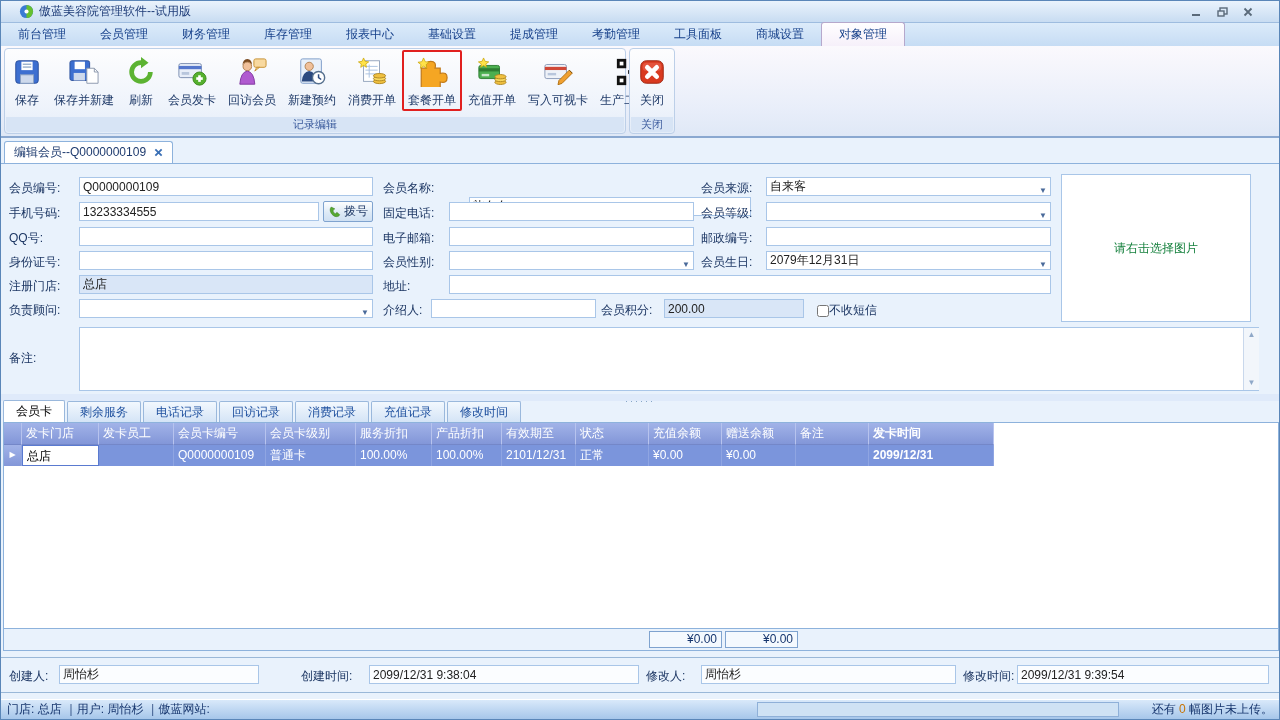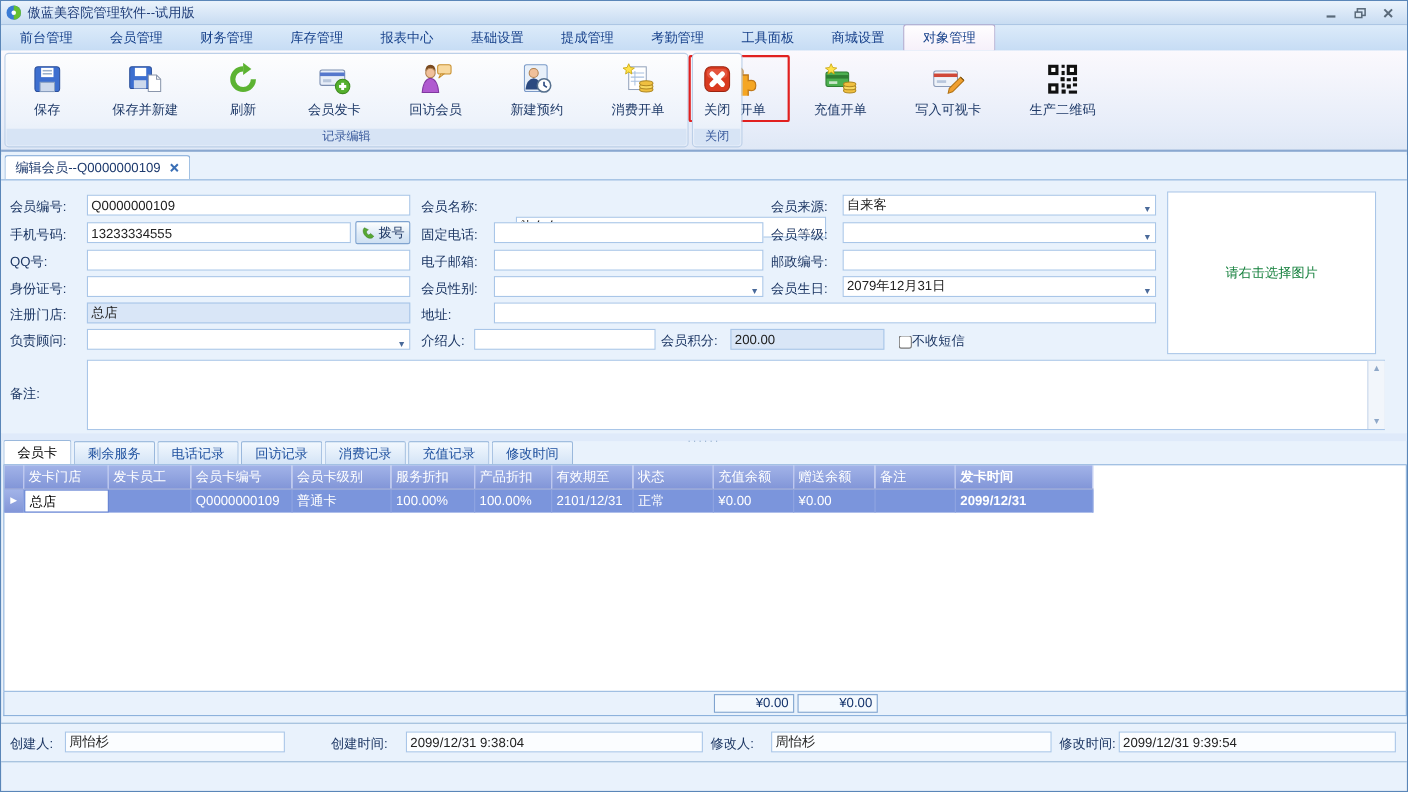--- a/index.html
+++ b/index.html
@@ -2,38 +2,38 @@
 <html><head>
 <meta charset="utf-8">
 <style>
   html,body{margin:0;padding:0;}
   body{font-family:"Liberation Sans","DejaVu Sans",sans-serif;font-size:12px;}
   #app{position:relative;width:1280px;height:720px;background:#e9f2fc;overflow:hidden;
        border:1px solid #5a86b8;box-sizing:border-box;}
   
   .titlebar{position:absolute;left:0;top:0;width:100%;height:22px;
     background:linear-gradient(#eaf3fc,#c8dcf2);border-bottom:1px solid #9ebcdf;
-    display:flex;align-items:center;padding:0 4px;box-sizing:border-box;color:#1e3c78;}
+    display:flex;align-items:center;padding:0 18px;box-sizing:border-box;color:#1e3c78;}
   .titlebar .ttl{margin-left:5px;}
   .wctrls{margin-left:auto;display:flex;gap:12px;align-items:center;padding-right:6px;}
   .wbtn{width:14px;height:12px;display:flex;align-items:center;justify-content:center;cursor:default;}
   
   .menubar{position:absolute;left:0;top:22px;width:100%;height:23px;
     background:linear-gradient(#dcebfa,#c6dcf4);display:flex;align-items:flex-end;}
   .mitem{height:23px;line-height:23px;padding:0 17px;color:#16408a;}
   .mitem.active{background:linear-gradient(#fffeff,#f6f0fa);border:1px solid #b6a8cc;border-bottom:none;
     border-radius:3px 3px 0 0;color:#16408a;}
   
   .ribbon{position:absolute;left:0;top:45px;width:100%;height:92px;
     background:linear-gradient(#fbf9fd,#e7edf9 75%,#dfe8f6);border-bottom:2px solid #8aa8d0;box-sizing:border-box;}
   .rgroup{position:absolute;top:2px;height:86px;border:1px solid #bccfe8;border-radius:4px;
     background:linear-gradient(#fdfdfe,#eef3fb 70%,#e3ecf8);box-sizing:border-box;}
   .rbtns{display:flex;align-items:flex-start;height:68px;padding:1px 1px 0;}
   .rbtn{display:flex;flex-direction:column;align-items:center;border:2px solid transparent;
-    padding:2px 20px 0;color:#1f3a68;border-radius:2px;cursor:default;}
+    padding:2px 4px 0;color:#1f3a68;border-radius:2px;cursor:default;}
   .rbtn.hl{border-color:#e1201f;}
   .ricon{height:36px;display:flex;align-items:center;justify-content:center;}
   .rlabel{margin-top:2px;white-space:nowrap;}
   .rcap{position:absolute;left:1px;right:1px;bottom:1px;height:15px;background:#d7e4f5;color:#3a5a9c;
     text-align:center;font-size:11px;line-height:15px;border-radius:0 0 3px 3px;}
   
   .docstrip{position:absolute;left:0;top:140px;width:100%;height:22px;background:#e9f2fc;}
   .doctab{position:absolute;left:3px;top:0;height:21px;background:#fff;border:1px solid #8db2dc;border-bottom:none;
     border-radius:3px 3px 0 0;display:flex;align-items:center;gap:8px;padding:0 9px;color:#1d3a6e;}
   .formpanel{position:absolute;left:0;top:162px;width:100%;height:231px;background:#e9f2fc;border-top:1px solid #8db2dc;box-sizing:border-box;}
@@ -449,14 +449,19 @@
     <span class="lbl" style="left:8px;top:9px;">创建人:</span>
     <input class="inp" style="left: 58px; top: 7px; width: 200px;" value="周怡杉">
     <span class="lbl" style="left:300px;top:9px;">创建时间:</span>
     <input class="inp" style="left: 368px; top: 7px; width: 270px;" value="2099/12/31 9:38:04">
     <span class="lbl" style="left:645px;top:9px;">修改人:</span>
     <input class="inp" style="left: 700px; top: 7px; width: 255px;" value="周怡杉">
     <span class="lbl" style="left:962px;top:9px;">修改时间:</span>
     <input class="inp" style="left: 1016px; top: 7px; width: 252px;" value="2099/12/31 9:39:54">
   </div>
 
+  <div class="statusbar">
+    <span class="sbleft">门店: 总店 ｜用户: 周怡杉 ｜傲蓝网站:</span>
+    <span class="sbpanel"></span>
+    <span class="sbright"><span>还有 </span><span class="cnt">0</span><span> 幅图片未上传。</span></span>
+  </div>
 
 </div>
 
 </body></html>

